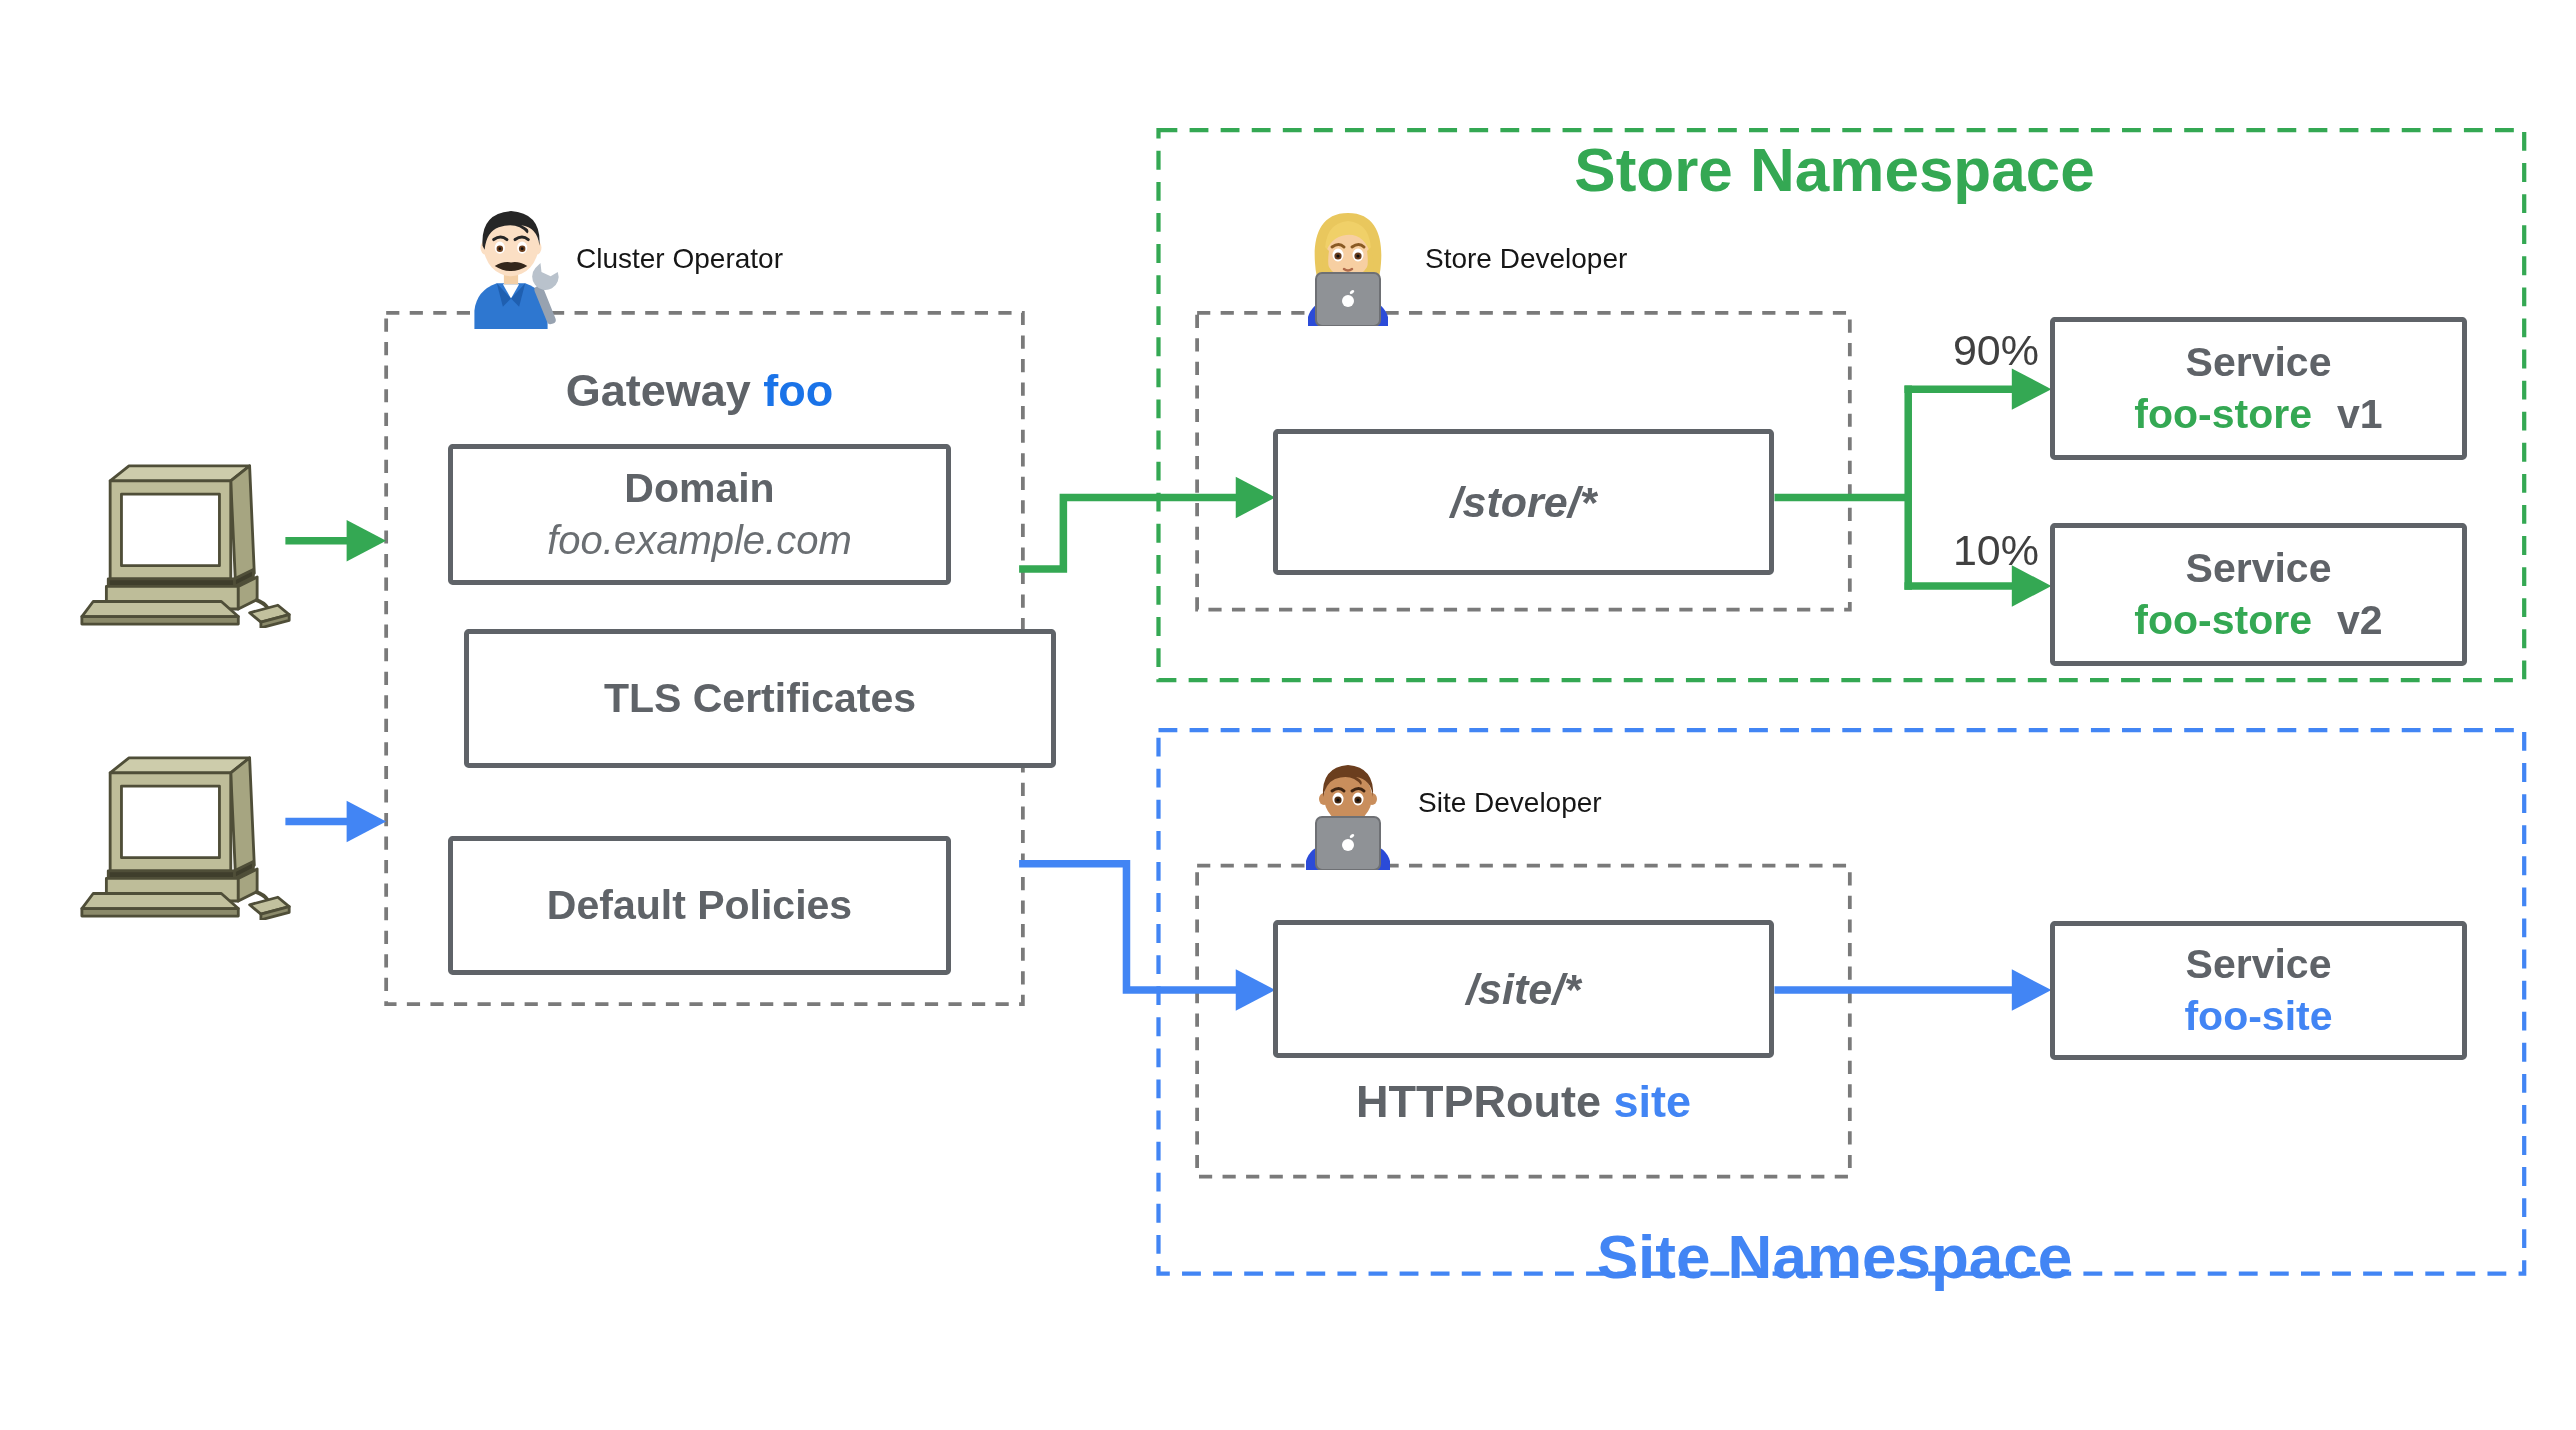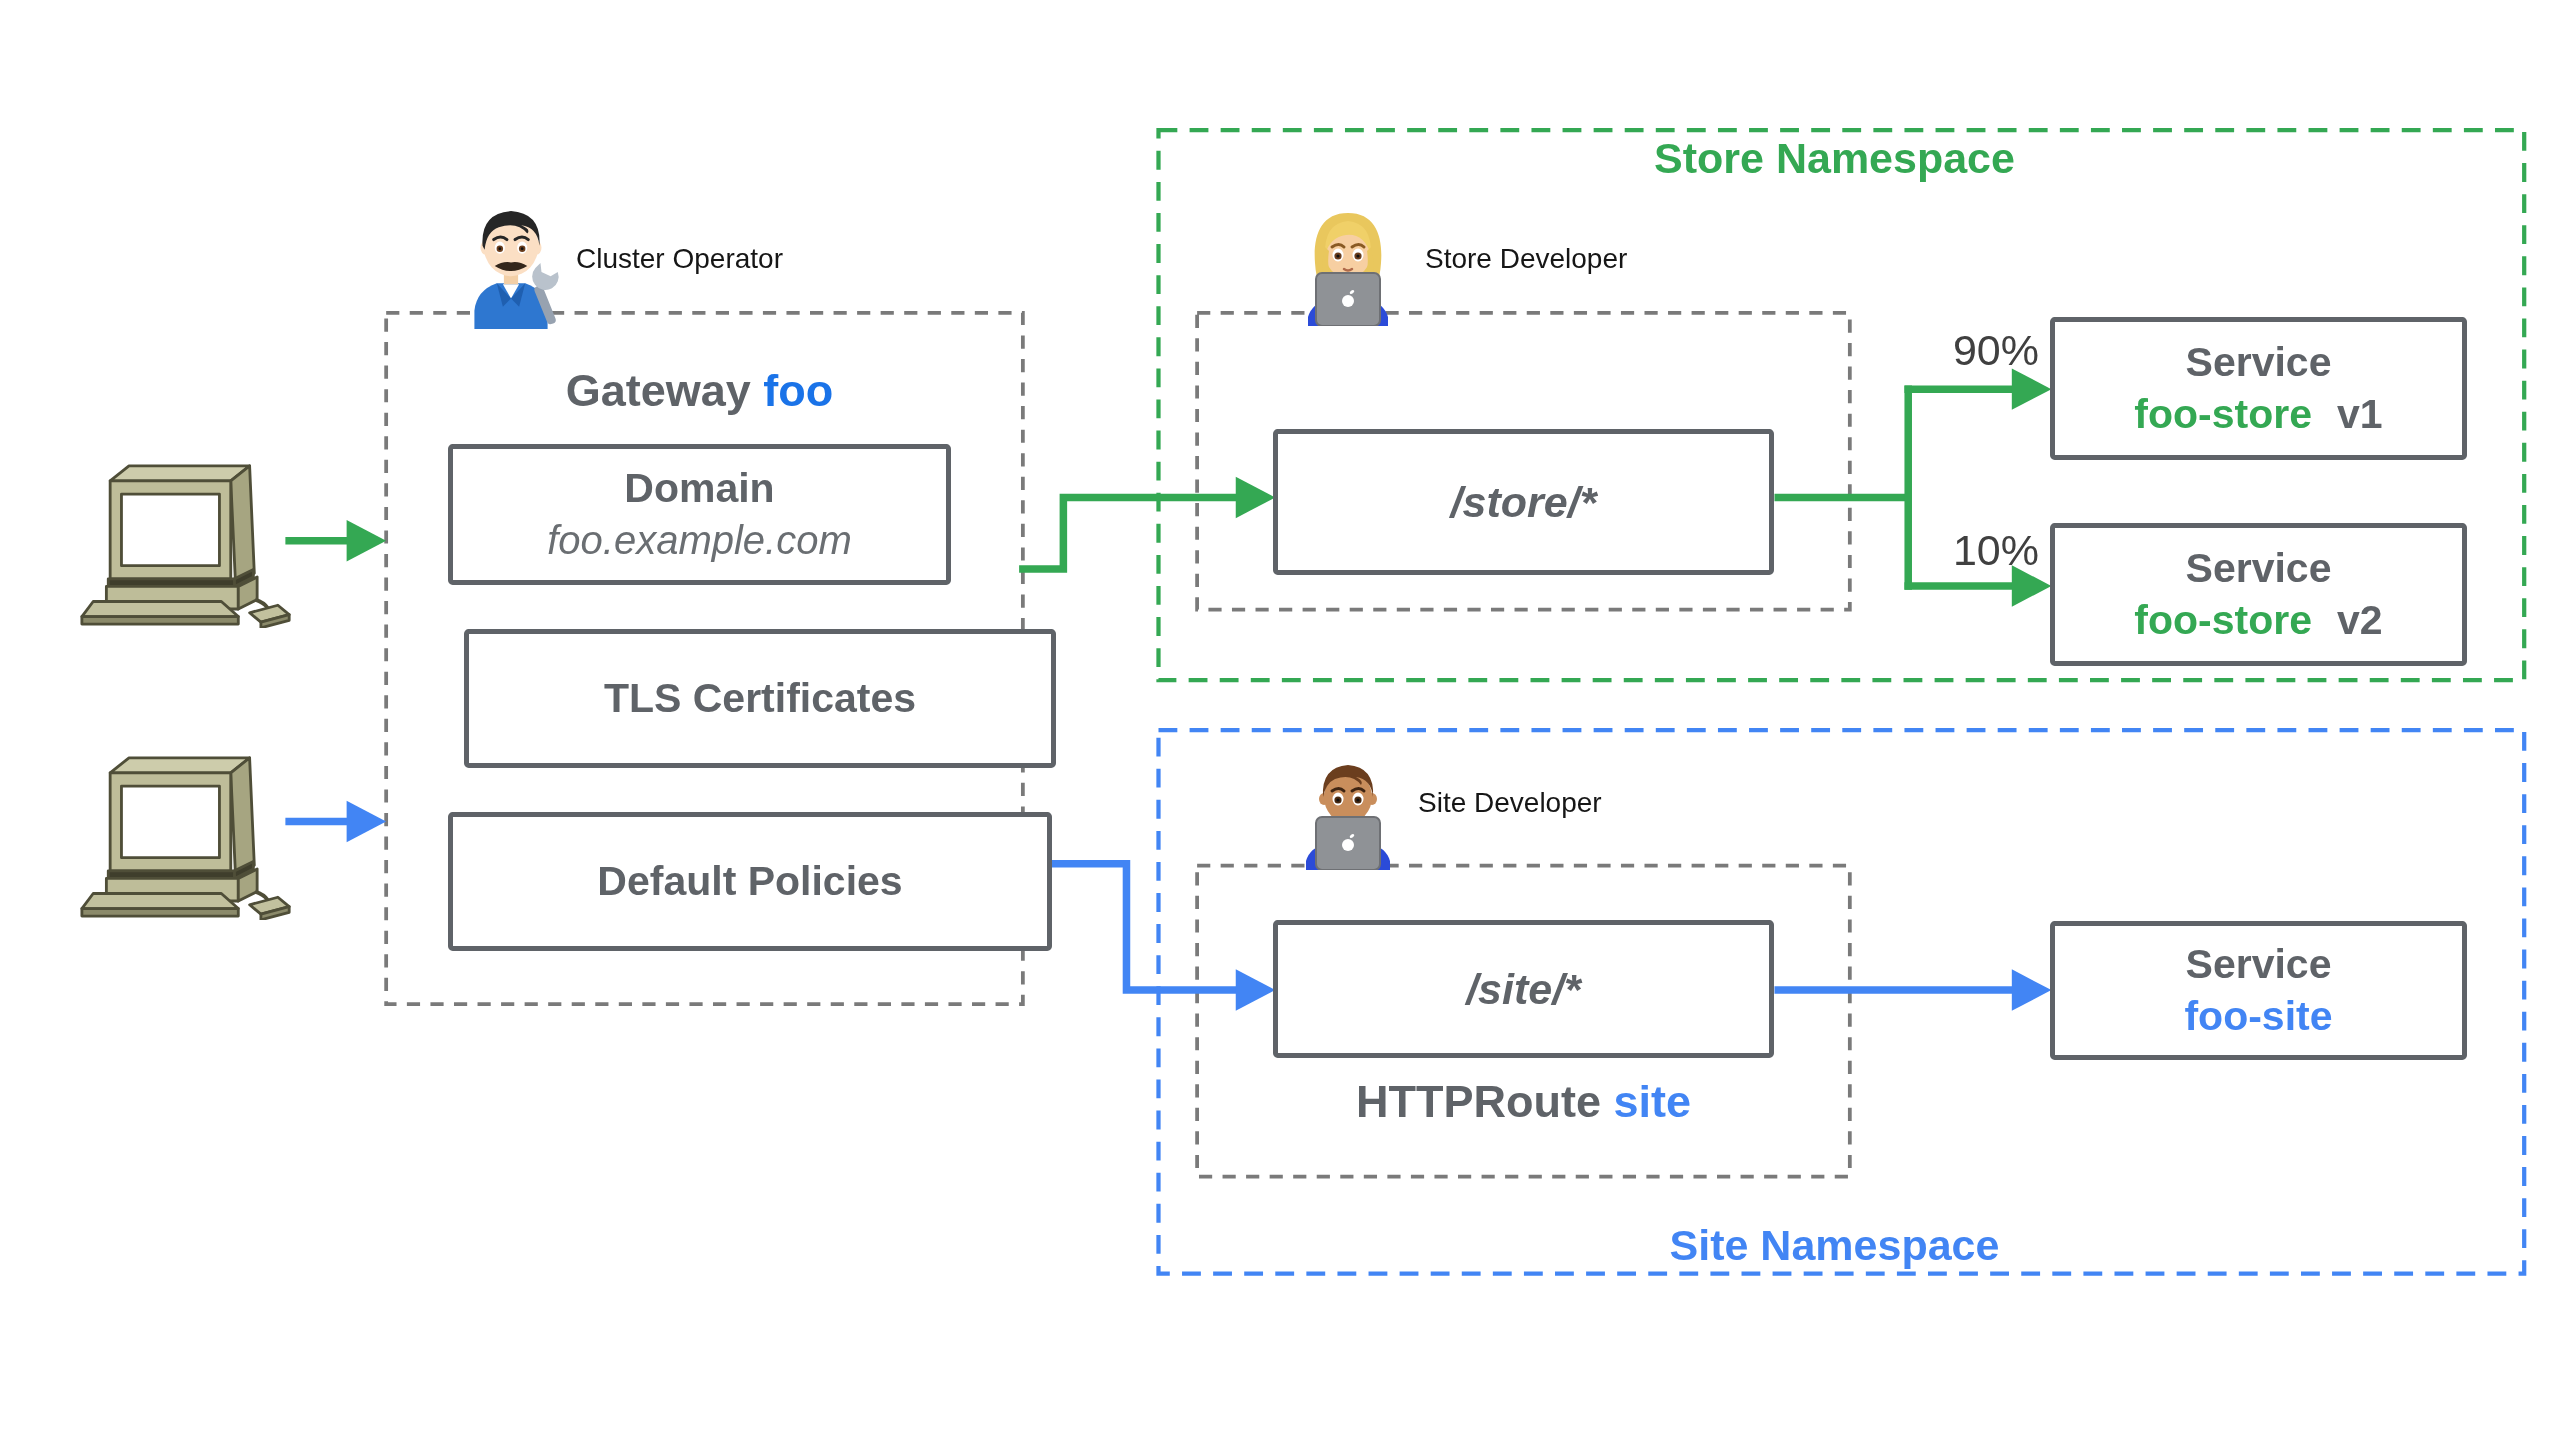--- a/index.html
+++ b/index.html
@@ -24,21 +24,21 @@
   }
   .label{position:absolute;z-index:5;white-space:nowrap;}
   .box-title{font-size:41px;font-weight:700;color:#5F6368;line-height:1.25;}
   .box-sub{font-size:40px;font-style:italic;color:#6A6E72;line-height:1.3;}
   .path-text{font-size:43px;font-weight:700;font-style:italic;color:#5F6368;}
   .gw-title{font-size:45px;font-weight:700;color:#5F6368;text-align:center;}
   .name-foo{color:#1A73E8;}
   .route-label{font-size:45px;font-weight:700;color:#5F6368;text-align:center;}
   .name-store{color:#34A853;}
   .name-site{color:#4285F4;}
-  .ns-label{font-size:43px;font-weight:700;text-align:center;}
+  .ns-label{font-size:62px;font-weight:700;text-align:center;}
   .ns-green{color:#34A853;}
   .ns-blue{color:#4285F4;}
   .person-label{font-size:28px;font-weight:400;color:#161616;}
   .weight{font-size:43px;color:#404040;text-align:right;}
   .svc-line2{display:flex;gap:25px;justify-content:center;}
 </style>
 </head>
 <body>
 
 <div class="canvas">
@@ -199,21 +199,21 @@
     <span class="name-foo">foo</span>
   </div>
 
   <div class="solid-box" style="left:448px;top:444px;width:503px;height:141px;">
     <div class="box-title">Domain</div>
     <div class="box-sub">foo.example.com</div>
   </div>
   <div class="solid-box" style="left:464px;top:629px;width:592px;height:139px;">
     <div class="box-title">TLS Certificates</div>
   </div>
-  <div class="solid-box" style="left:448px;top:812px;width:604px;height:139px;text-align:right;">
+  <div class="solid-box" style="left:448px;top:836px;width:503px;height:139px;text-align:right;">
     <div class="box-title">Default Policies</div>
   </div>
 
   <div class="label ns-label ns-green" style="left:1505px;top:134px;width:659px;">Store Namespace</div>
 
 
   <div class="solid-box" style="left:1273px;top:429px;width:501px;height:146px;">
     <div class="path-text">/store/*</div>
   </div>
 

